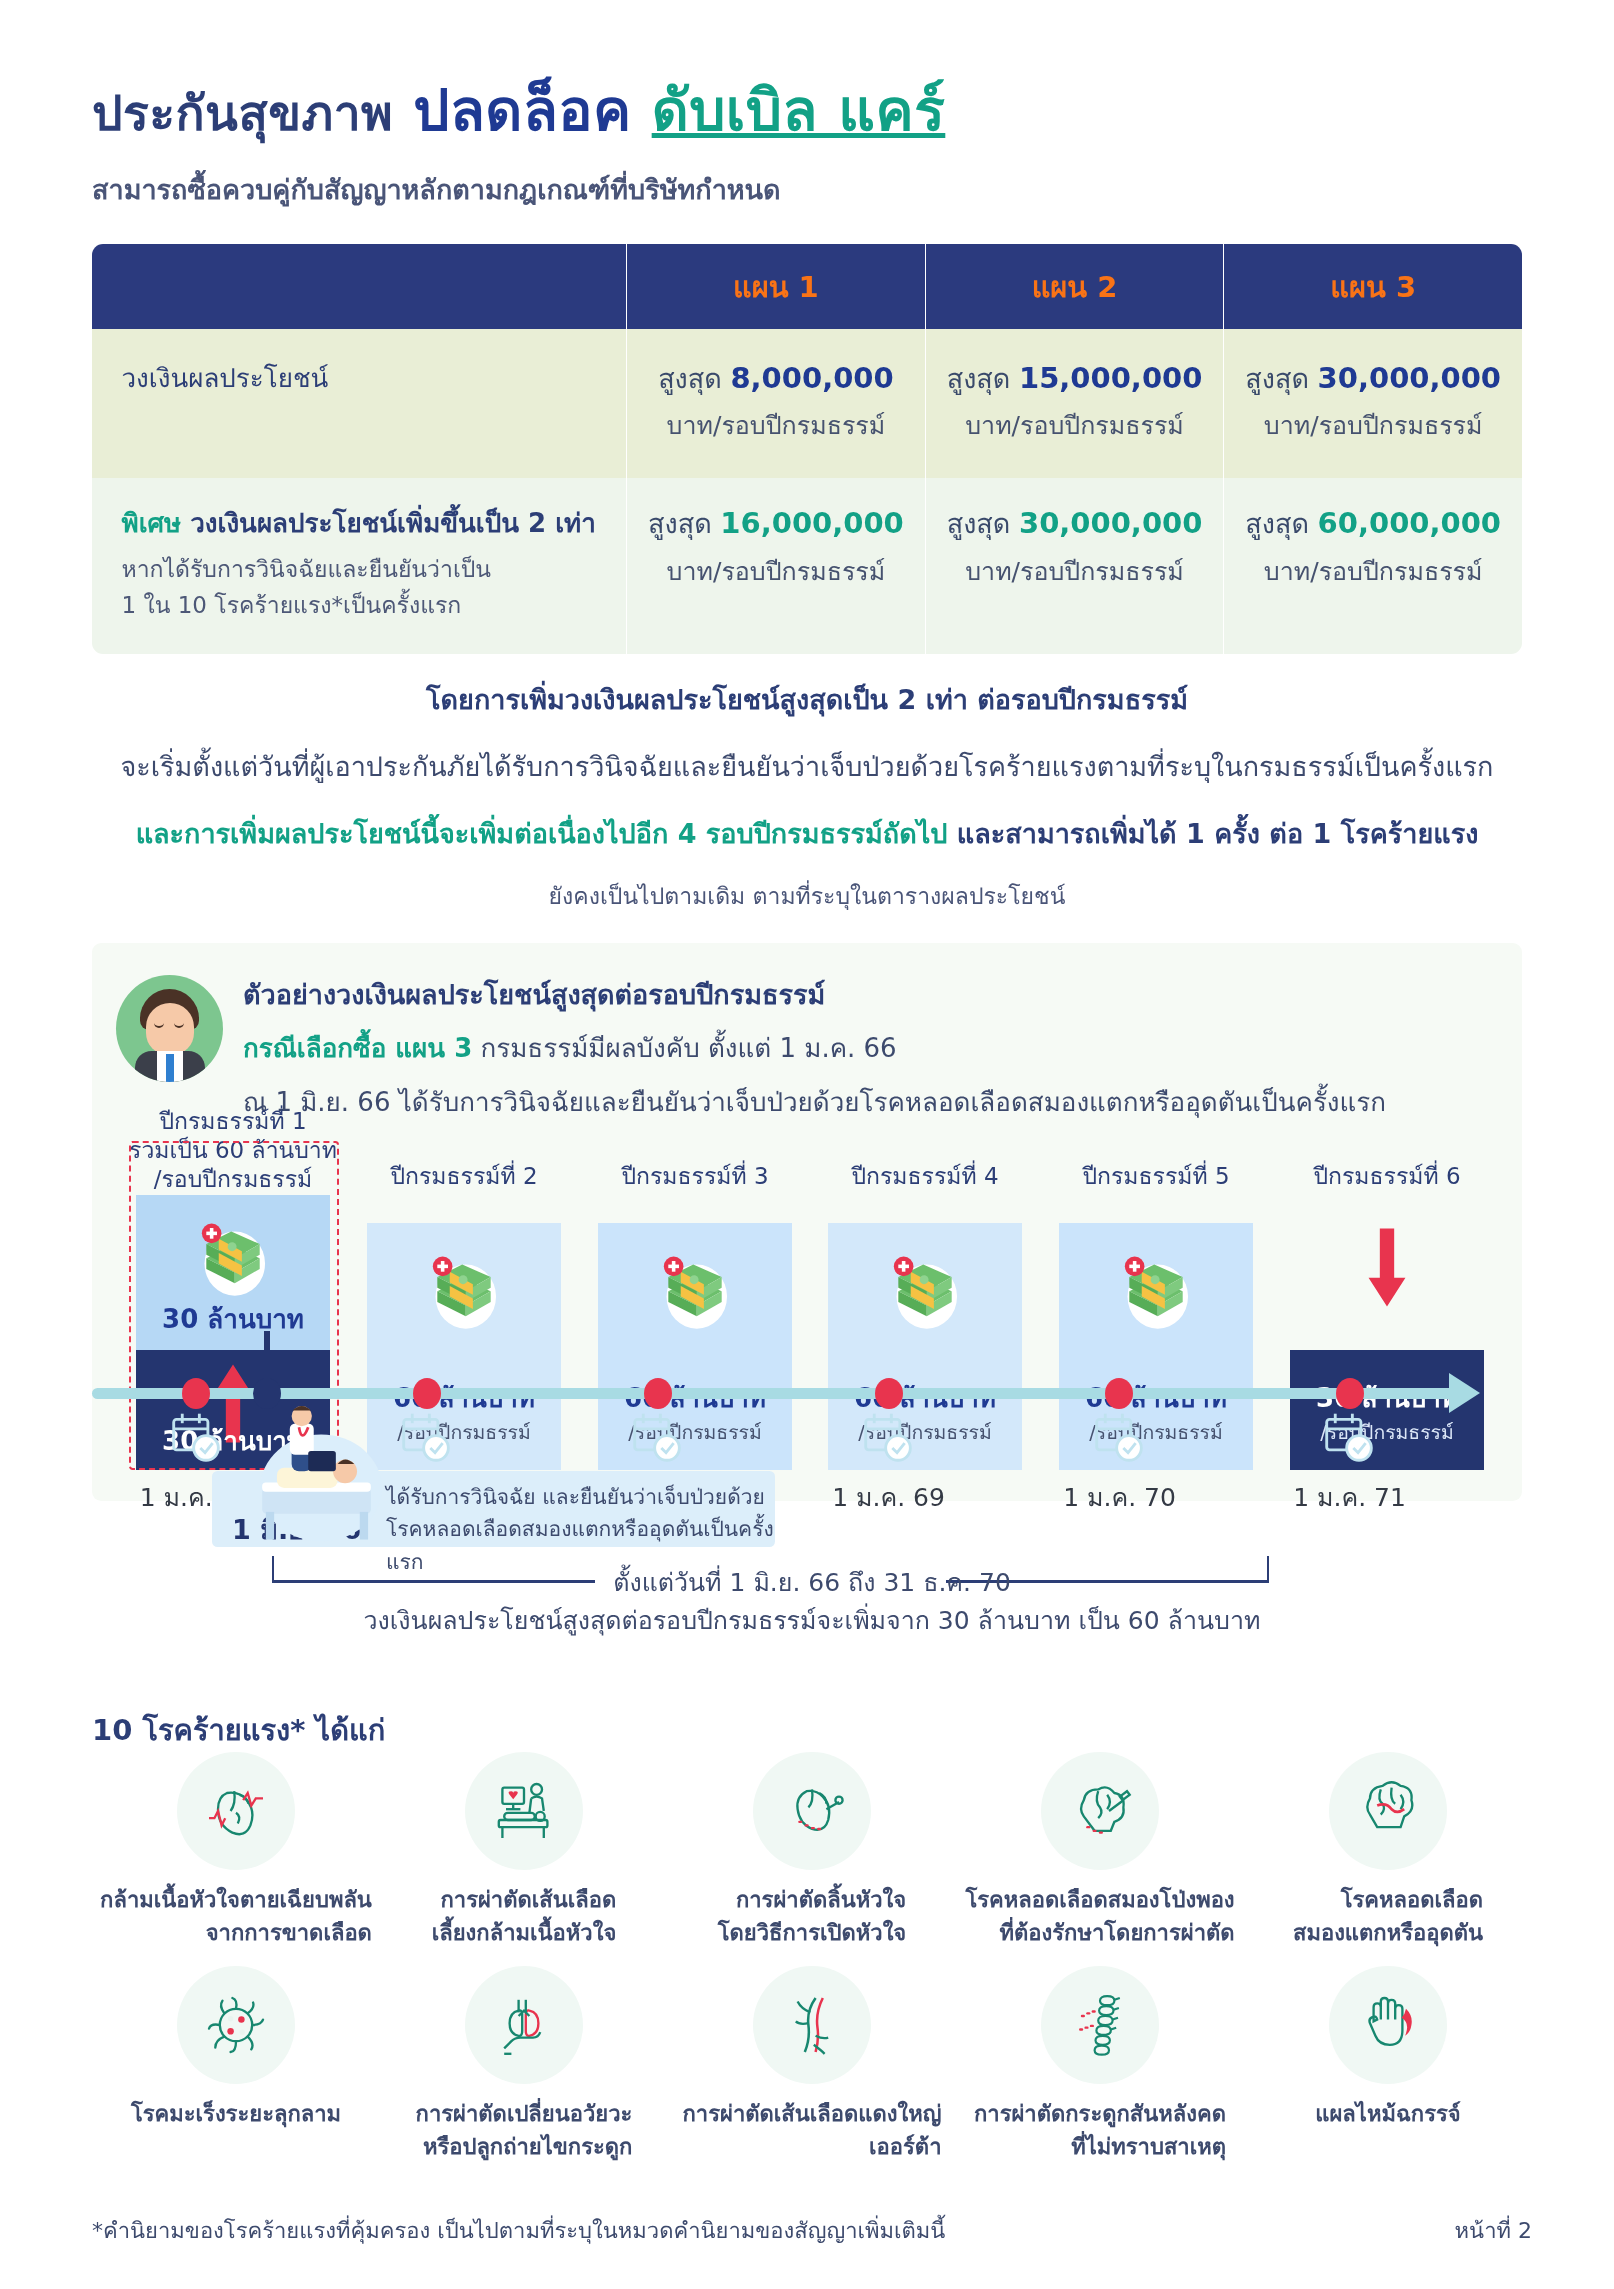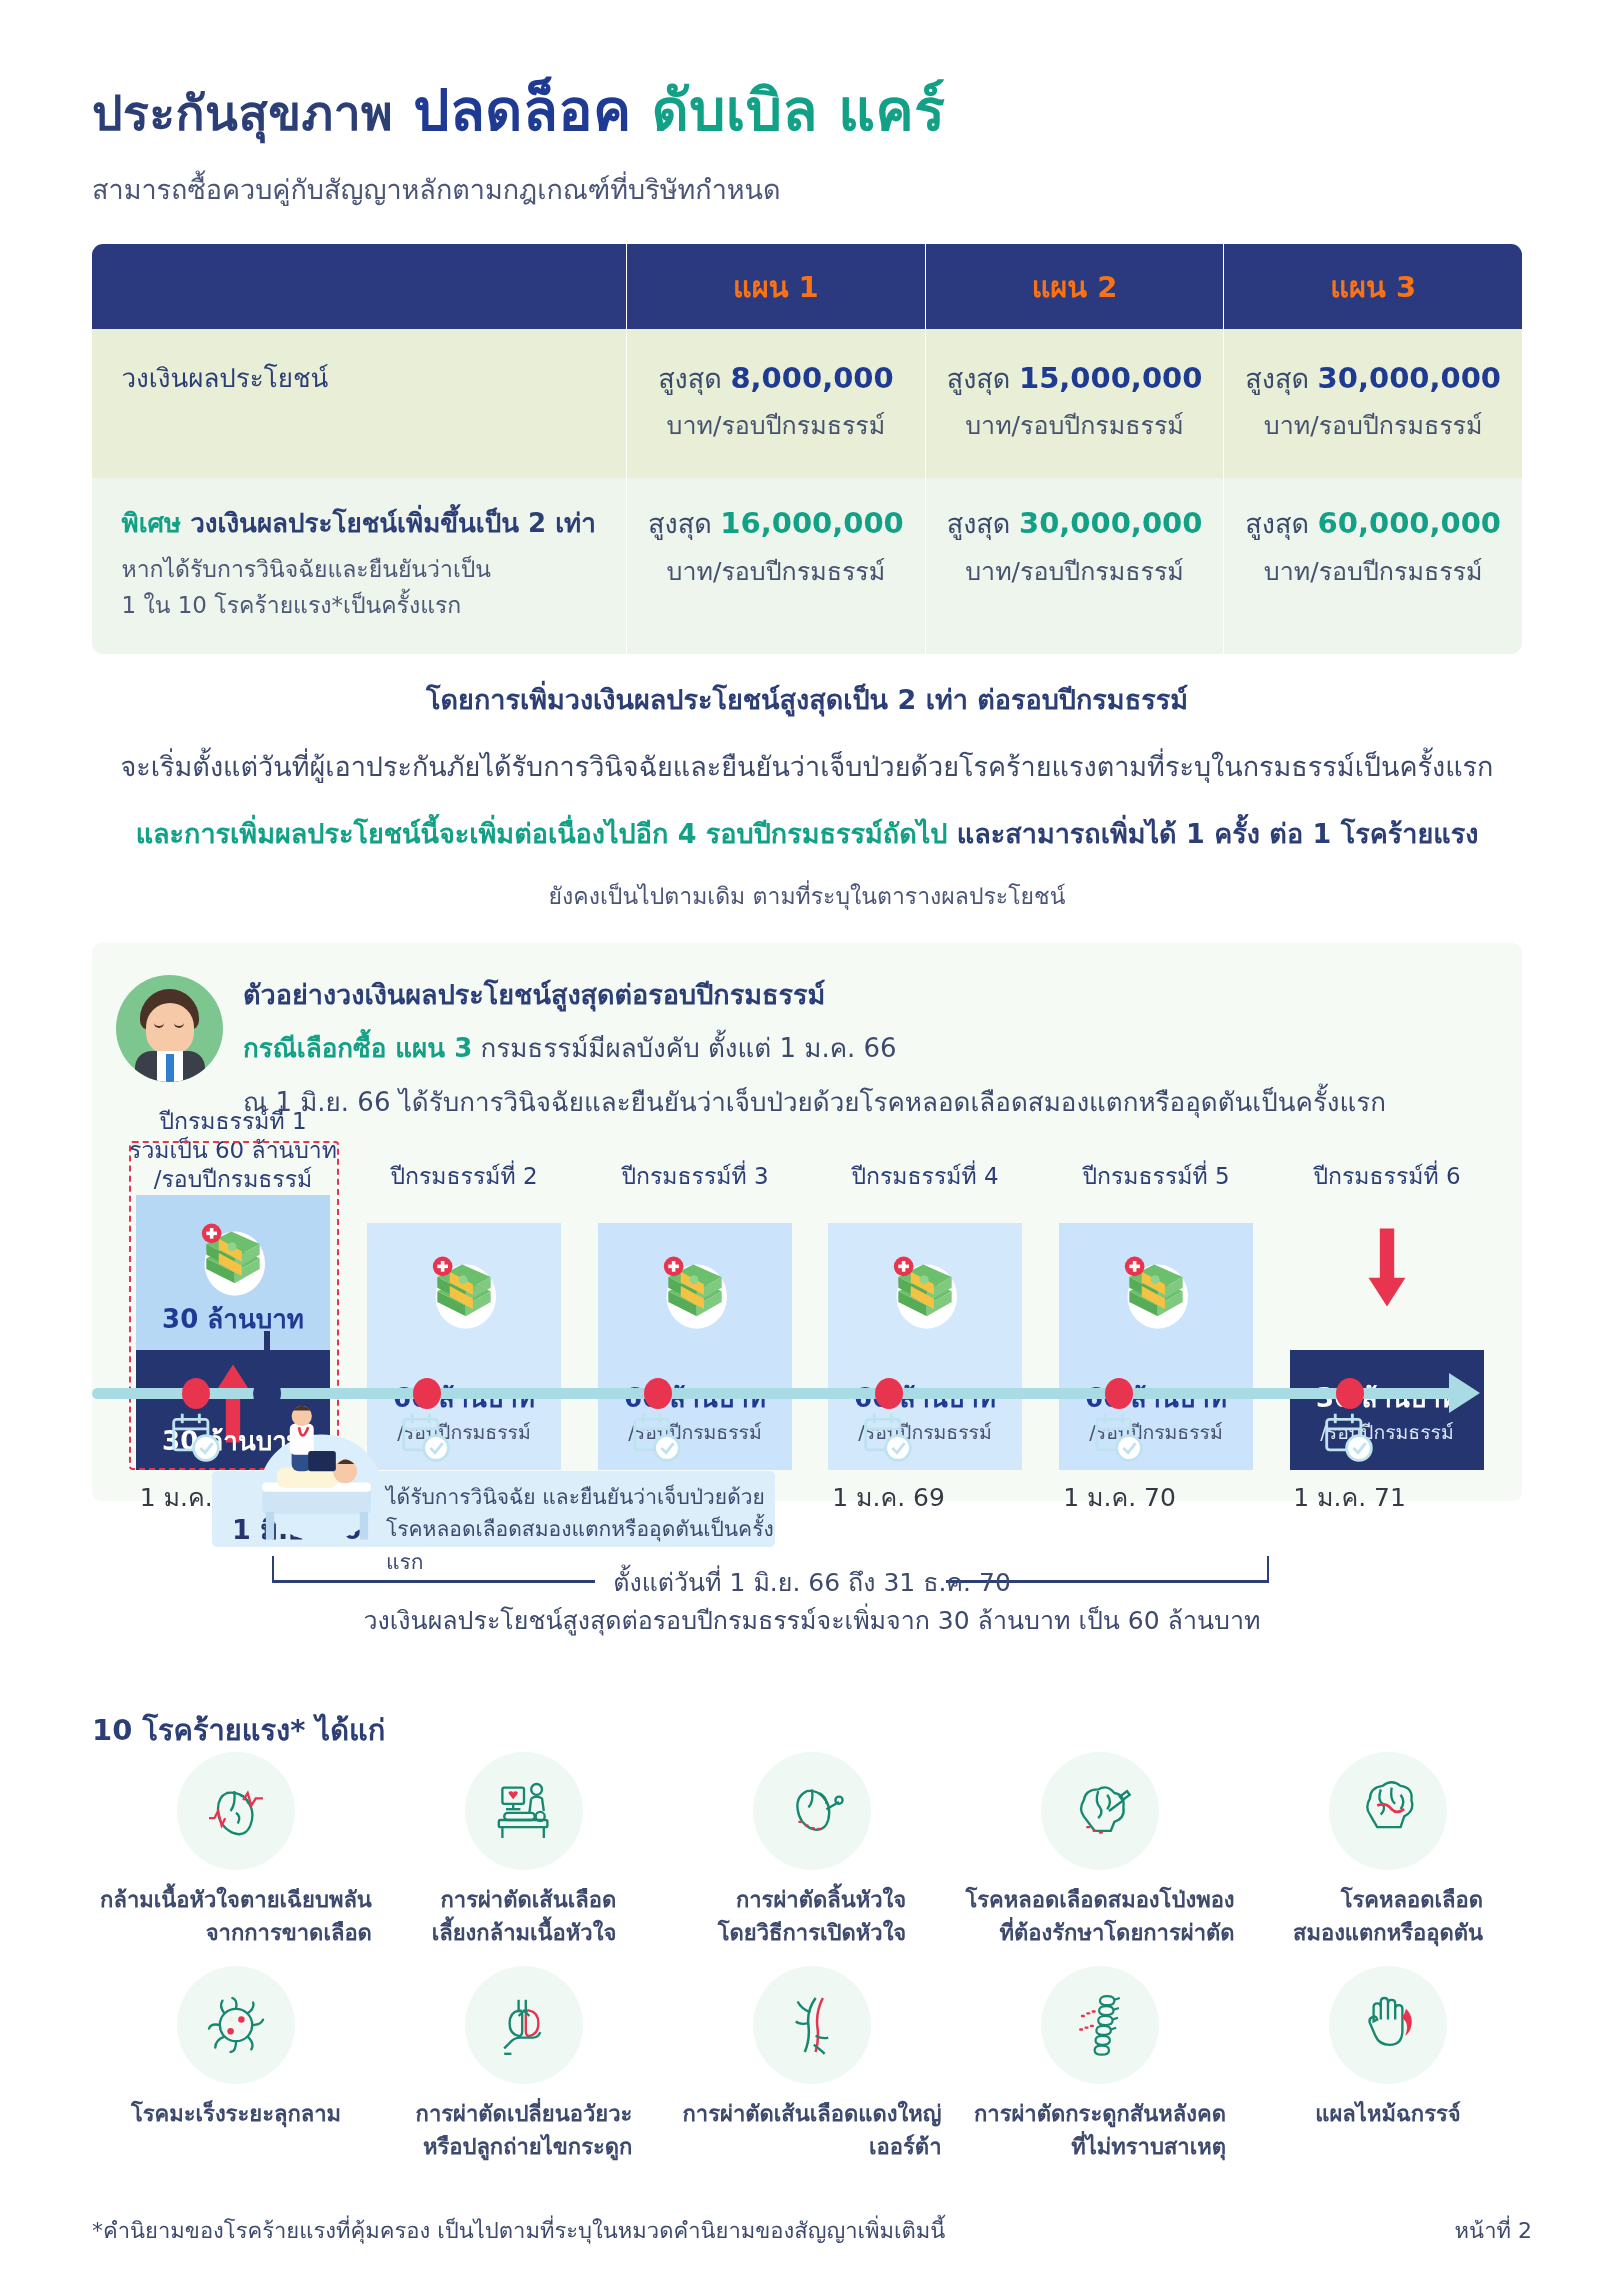--- a/index.html
+++ b/index.html
@@ -11,22 +11,22 @@
     position: relative;
     overflow: hidden;
   }
   .page { position: relative; width:1614px; height:1786px; padding: 0; }
 
   
   .header { padding: 65px 0 0 92px; }
   .title-row { display:flex; align-items:baseline; gap:20px; white-space:nowrap; }
   .t-plain { font-size:48px; font-weight:700; color:#2c3e76; letter-spacing:0.5px; }
   .t-blue  { font-size:57px; font-weight:800; color:#1f3a93; letter-spacing:0.5px; }
-  .t-green { font-size:57px; font-weight:800; color:#12a186; letter-spacing:0.5px; }
-  .subtitle { margin-top:13px; font-size:27px; color:#4a5578; font-weight:400; }
+  .t-green { font-size:57px; font-weight:800; color:#12a186; letter-spacing:0.5px;text-decoration:underline; }
+  .subtitle { margin-top:13px; font-size:27px; color:#4a5578; font-weight:700; }
 
   
   .tbl { margin:33px 0 0 92px; width:1430px; border-collapse:separate; border-spacing:0; }
   .tbl th, .tbl td { vertical-align:top; }
   .th-blank { width:533px; background:#2b3a7e; border-top-left-radius:11px; }
   .th-plan  { background:#2b3a7e; color:#f97316; font-size:29px; font-weight:700;
               text-align:center; padding:20px 0 18.5px 0; width:298px;
               border-left:1.8px solid #ffffff; }
   .th-plan.last { border-top-right-radius:11px; }
   .row1 td { background:#e9eed6; padding:28px 0 33px 0; }

